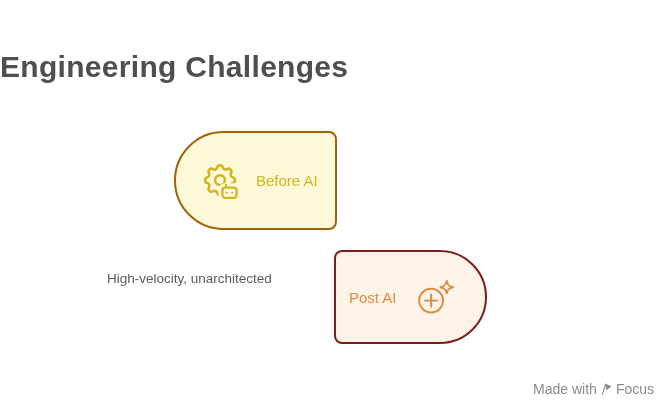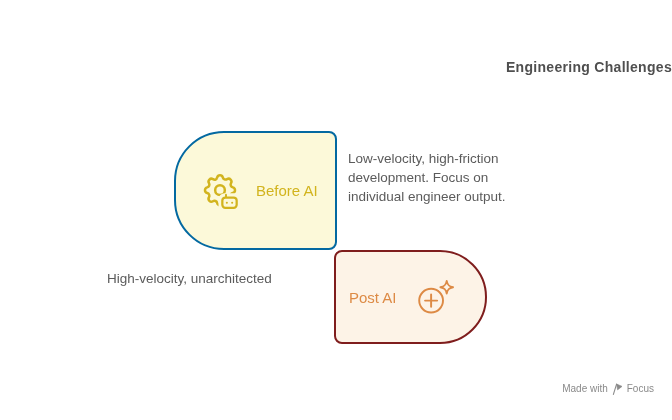--- a/index.html
+++ b/index.html
@@ -1,46 +1,46 @@
 <!DOCTYPE html>
 <html><head>
 <meta charset="utf-8">
 <style>
   html,body{margin:0;padding:0;background:#ffffff;}
   .canvas{
     position:relative;width:672px;height:420px;background:#ffffff;
     font-family:"Liberation Sans",sans-serif;overflow:hidden;
   }
   .title{
-    position:absolute;left:0;top:52px;width:100%;text-align:right;
-    font-size:14px;font-weight:700;color:#4f4f4f;letter-spacing:.3px;line-height:30px;
+    position:absolute;left:0;top:52px;width:100%;text-align:left;
+    font-size:30px;font-weight:700;color:#4f4f4f;letter-spacing:.3px;line-height:30px;
   }
   .card{position:absolute;box-sizing:border-box;display:flex;align-items:center;}
   .card-before{
-    left:174px;top:131px;width:163px;height:119px;
-    background:#fcf9d9;border:2px solid #0369a1;
+    left:174px;top:131px;width:163px;height:99px;
+    background:#fcf9d9;border:2px solid #a16207;
     border-radius:50px 8px 8px 50px;
     padding-left:24px;gap:16px;
   }
   .card-post{
     left:334px;top:250px;width:153px;height:94px;
     background:#fdf3e7;border:2px solid #7f1d1d;
     border-radius:8px 47px 47px 8px;
     padding-left:13px;gap:18px;
   }
   .card-label{font-size:15px;font-weight:500;white-space:nowrap;}
   .card-before .card-label{color:#d2b41e;}
   .card-post .card-label{color:#dd8a45;}
   .desc{position:absolute;font-size:13.5px;line-height:19px;color:#5b5b5b;}
   .desc-before{left:348px;top:149px;text-align:left;width:200px;}
   .desc-post{right:345px;top:269px;width:220px;}
   .desc div{white-space:nowrap;}
   .watermark{
     position:absolute;right:18px;top:382px;display:flex;align-items:center;gap:4px;
-    font-size:10px;color:#8a8a8a;line-height:14px;
+    font-size:14px;color:#8a8a8a;line-height:14px;
   }
   .icon-box{flex:0 0 auto;display:flex;align-items:center;}
 </style>
 </head>
 <body>
 
 <div class="canvas">
 
   <div class="title">Engineering Challenges</div>
 
@@ -52,25 +52,20 @@
         <rect x="12.4" y="15.1" width="10.6" height="8.6" rx="2.4" fill="#fcf9d9" stroke="#fcf9d9" stroke-width="2.6"></rect>
         <path d="M15.6 16.4 v-1.7" stroke-width="1.2"></path>
         <rect x="13.4" y="16.4" width="8.6" height="6.2" rx="1.8" fill="#fcf9d9" stroke="#d2b41e" stroke-width="1.35"></rect>
         <circle cx="16.1" cy="19.5" r="0.62" fill="#d2b41e" stroke="none"></circle>
         <circle cx="19.3" cy="19.5" r="0.62" fill="#d2b41e" stroke="none"></circle>
       </svg>
     </span>
     <span class="card-label">Before AI</span>
   </div>
 
-  <div class="desc desc-before">
-    <div>Low-velocity, high-friction</div>
-    <div>development. Focus on</div>
-    <div>individual engineer output.</div>
-  </div>
 
   <div class="card card-post">
     <span class="card-label">Post AI</span>
     <span class="icon-box">
       <svg width="41" height="39" viewBox="0 0 42 40" fill="none" stroke="#dd8a45" stroke-width="2" stroke-linecap="round" stroke-linejoin="round" aria-hidden="true">
         <circle cx="16.5" cy="23.2" r="12.2"></circle>
         <path d="M16.5 17 V29.4 M10.3 23.2 H22.7"></path>
         <path d="M32.5 3 C33.3 7.2 34.8 8.7 39 9.5 C34.8 10.3 33.3 11.8 32.5 16 C31.7 11.8 30.2 10.3 26 9.5 C30.2 8.7 31.7 7.2 32.5 3 Z" fill="#fdf3e7" stroke="#fdf3e7" stroke-width="6.5"></path>
         <path d="M32.5 3 C33.3 7.2 34.8 8.7 39 9.5 C34.8 10.3 33.3 11.8 32.5 16 C31.7 11.8 30.2 10.3 26 9.5 C30.2 8.7 31.7 7.2 32.5 3 Z" fill="#fdf3e7" stroke-width="1.9"></path>
       </svg>

